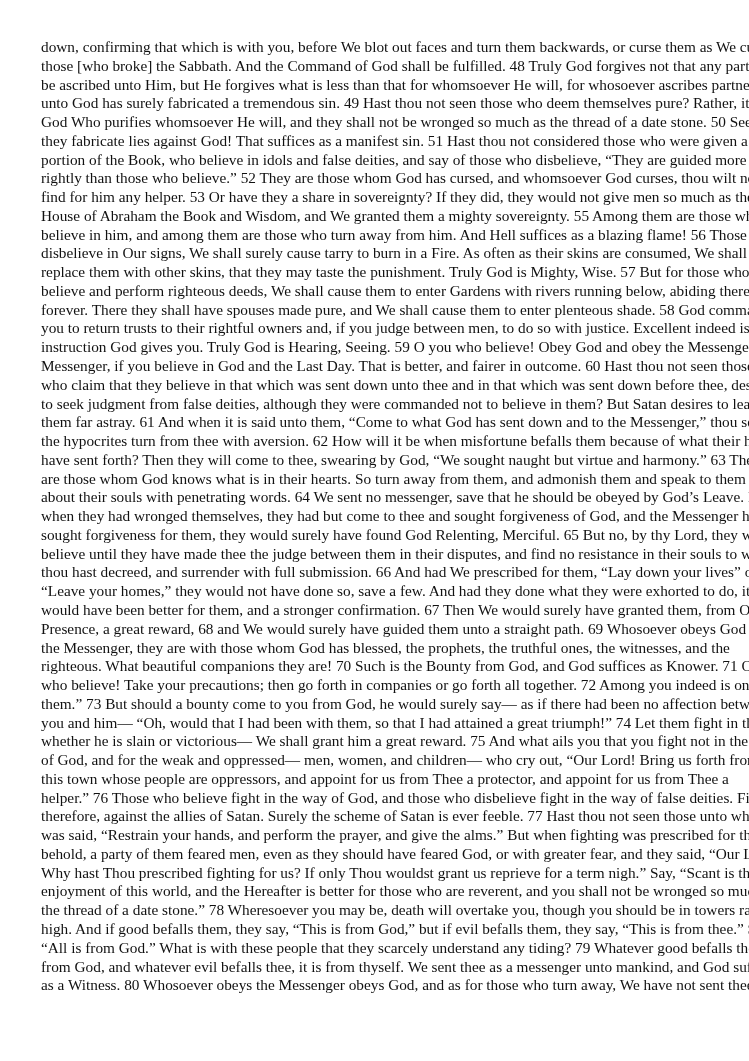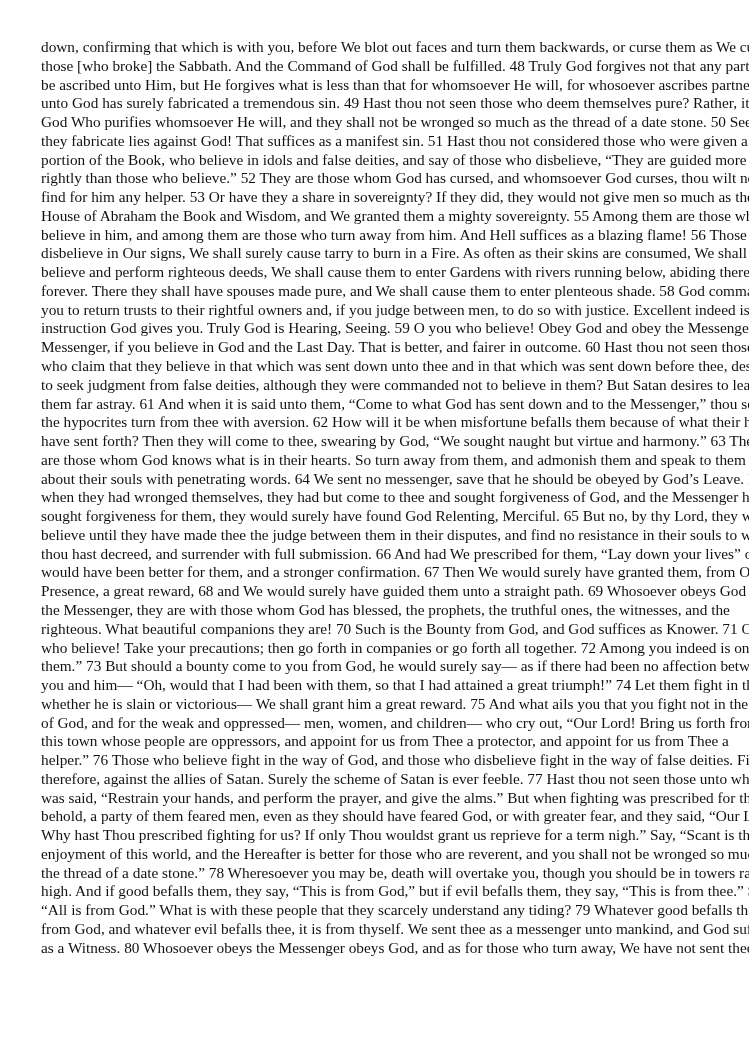--- a/index.html
+++ b/index.html
@@ -42,36 +42,38 @@
     <span class="line">be ascribed unto Him, but He forgives what is less than that for whomsoever He will, for whosoever ascribes partners</span>
     <span class="line">unto God has surely fabricated a tremendous sin. 49 Hast thou not seen those who deem themselves pure? Rather, it is</span>
     <span class="line">God Who purifies whomsoever He will, and they shall not be wronged so much as the thread of a date stone. 50 See how</span>
     <span class="line">they fabricate lies against God! That suffices as a manifest sin. 51 Hast thou not considered those who were given a</span>
     <span class="line">portion of the Book, who believe in idols and false deities, and say of those who disbelieve, “They are guided more</span>
     <span class="line">rightly than those who believe.” 52 They are those whom God has cursed, and whomsoever God curses, thou wilt not</span>
     <span class="line">find for him any helper. 53 Or have they a share in sovereignty? If they did, they would not give men so much as the</span>
     <span class="line">House of Abraham the Book and Wisdom, and We granted them a mighty sovereignty. 55 Among them are those who</span>
     <span class="line">believe in him, and among them are those who turn away from him. And Hell suffices as a blazing flame! 56 Those who</span>
     <span class="line">disbelieve in Our signs, We shall surely cause tarry to burn in a Fire. As often as their skins are consumed, We shall</span>
+    <span class="line">replace them with other skins, that they may taste the punishment. Truly God is Mighty, Wise. 57 But for those who</span>
     <span class="line">believe and perform righteous deeds, We shall cause them to enter Gardens with rivers running below, abiding therein</span>
     <span class="line">forever. There they shall have spouses made pure, and We shall cause them to enter plenteous shade. 58 God commands</span>
     <span class="line">you to return trusts to their rightful owners and, if you judge between men, to do so with justice. Excellent indeed is the</span>
     <span class="line">instruction God gives you. Truly God is Hearing, Seeing. 59 O you who believe! Obey God and obey the Messenger and</span>
     <span class="line">Messenger, if you believe in God and the Last Day. That is better, and fairer in outcome. 60 Hast thou not seen those</span>
     <span class="line">who claim that they believe in that which was sent down unto thee and in that which was sent down before thee, desiring</span>
     <span class="line">to seek judgment from false deities, although they were commanded not to believe in them? But Satan desires to lead</span>
     <span class="line">them far astray. 61 And when it is said unto them, “Come to what God has sent down and to the Messenger,” thou seest</span>
     <span class="line">the hypocrites turn from thee with aversion. 62 How will it be when misfortune befalls them because of what their hands</span>
     <span class="line">have sent forth? Then they will come to thee, swearing by God, “We sought naught but virtue and harmony.” 63 They</span>
     <span class="line">are those whom God knows what is in their hearts. So turn away from them, and admonish them and speak to them</span>
     <span class="line">about their souls with penetrating words. 64 We sent no messenger, save that he should be obeyed by God’s Leave. If,</span>
     <span class="line">when they had wronged themselves, they had but come to thee and sought forgiveness of God, and the Messenger had</span>
     <span class="line">sought forgiveness for them, they would surely have found God Relenting, Merciful. 65 But no, by thy Lord, they will not</span>
     <span class="line">believe until they have made thee the judge between them in their disputes, and find no resistance in their souls to what</span>
     <span class="line">thou hast decreed, and surrender with full submission. 66 And had We prescribed for them, “Lay down your lives” or</span>
+    <span class="line">“Leave your homes,” they would not have done so, save a few. And had they done what they were exhorted to do, it</span>
     <span class="line">would have been better for them, and a stronger confirmation. 67 Then We would surely have granted them, from Our</span>
     <span class="line">Presence, a great reward, 68 and We would surely have guided them unto a straight path. 69 Whosoever obeys God and</span>
     <span class="line">the Messenger, they are with those whom God has blessed, the prophets, the truthful ones, the witnesses, and the</span>
     <span class="line">righteous. What beautiful companions they are! 70 Such is the Bounty from God, and God suffices as Knower. 71 O you</span>
     <span class="line">who believe! Take your precautions; then go forth in companies or go forth all together. 72 Among you indeed is one who</span>
     <span class="line">them.” 73 But should a bounty come to you from God, he would surely say— as if there had been no affection between</span>
     <span class="line">you and him— “Oh, would that I had been with them, so that I had attained a great triumph!” 74 Let them fight in the</span>
     <span class="line">whether he is slain or victorious— We shall grant him a great reward. 75 And what ails you that you fight not in the way</span>
     <span class="line">of God, and for the weak and oppressed— men, women, and children— who cry out, “Our Lord! Bring us forth from</span>
     <span class="line">this town whose people are oppressors, and appoint for us from Thee a protector, and appoint for us from Thee a</span>

